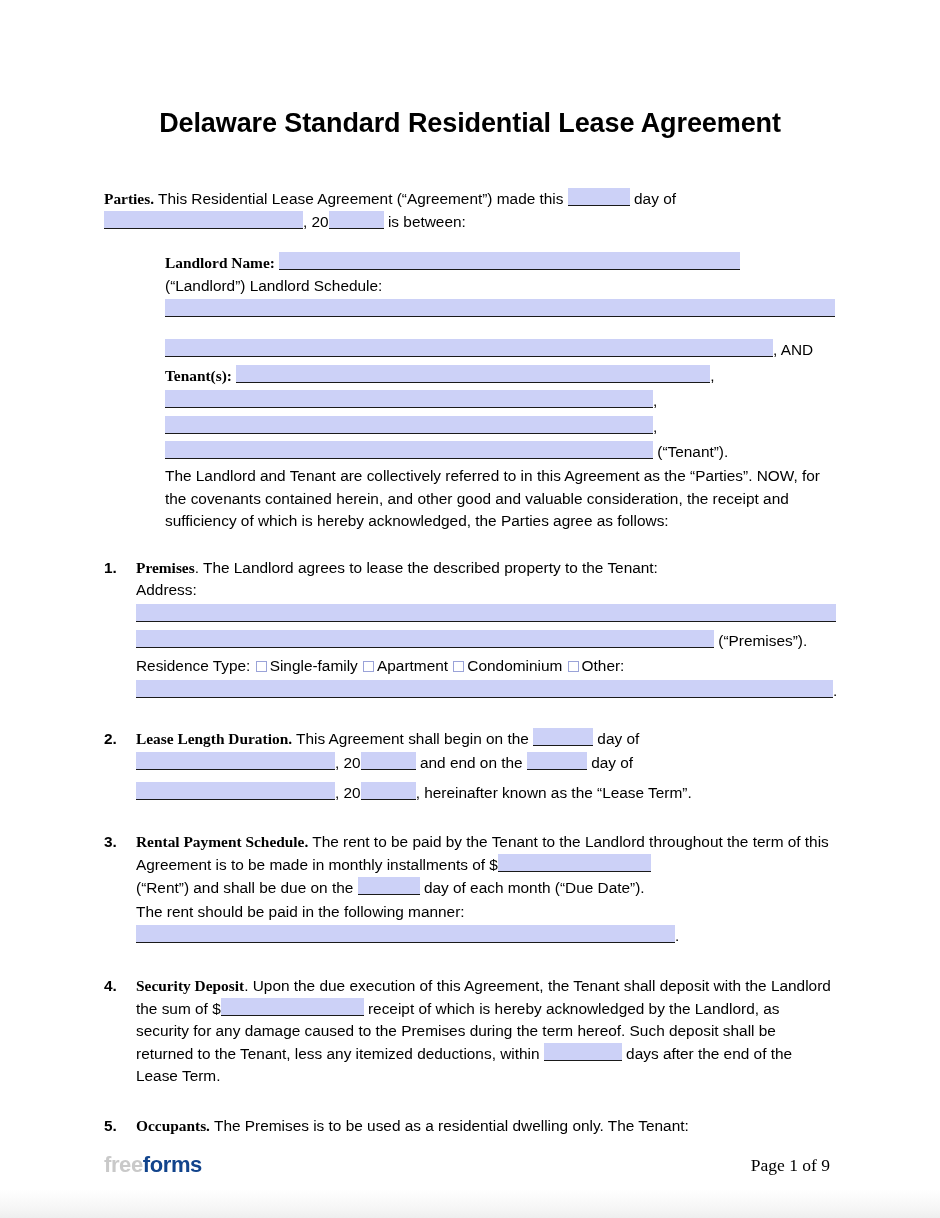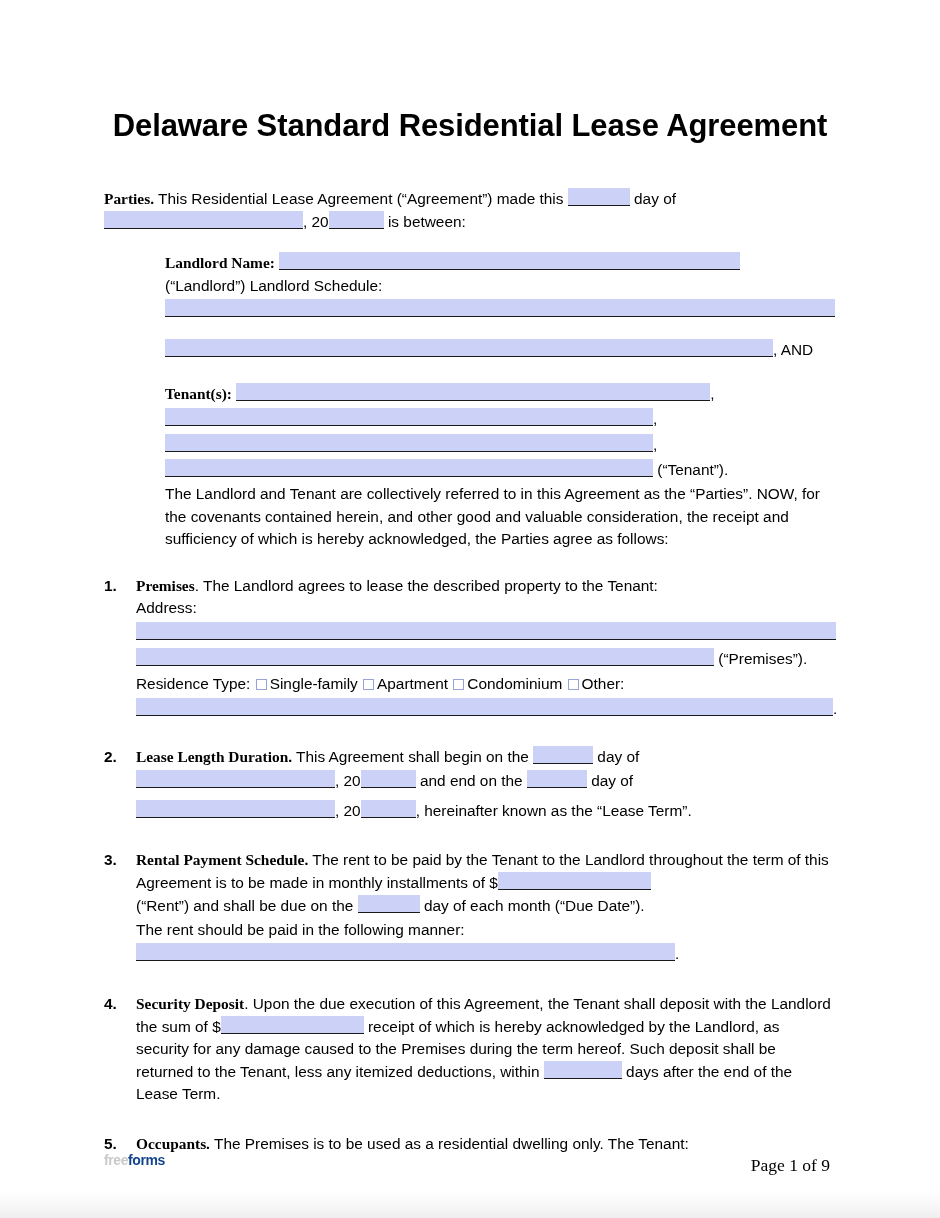--- a/index.html
+++ b/index.html
@@ -27,21 +27,21 @@
     background: linear-gradient(to bottom, rgba(255,255,255,0) 0%, rgba(246,246,246,1) 65%, rgba(238,238,238,1) 100%);
     pointer-events: none;
   }
 
   .doc-title {
     position: absolute;
     top: 108px;
     left: 0;
     width: 940px;
     text-align: center;
-    font-size: 31px;
+    font-size: 27px;
     font-weight: bold;
     letter-spacing: -0.1px;
   }
 
   .content {
     position: absolute;
     left: 104px;
     top: 188px;
     width: 732px;
     font-size: 15.4px;
@@ -98,21 +98,21 @@
     position: absolute;
     left: 104px;
     right: 104px;
     top: 1152px;
     height: 34px;
   }
   .brand {
     position: absolute;
     left: 0;
     top: 0;
-    font-size: 14px;
+    font-size: 22px;
     font-weight: bold;
     letter-spacing: -0.4px;
   }
   .brand .free { color: #c9c9c9; }
   .brand .forms { color: #12448c; }
   .pagenum {
     position: absolute;
     right: 6px;
     top: 3px;
     font-family: "Liberation Serif", serif;
@@ -150,21 +150,21 @@
       <div class="para">(“Landlord”) Landlord Schedule:</div>
 
       <div class="para" style="margin-top:2px">
         <span class="fld" style="width:670px"></span>
       </div>
 
       <div class="para line-row" style="margin-top:17px">
         <span class="fld" style="width:608px"></span><span>, AND</span>
       </div>
 
-      <div class="para line-row" style="margin-top:21px">
+      <div class="para line-row" style="margin-top:3px">
         <span class="bold">Tenant(s):</span>
         <span class="fld" style="width:474px"></span><span>,</span>
       </div>
 
       <div class="para line-row" style="margin-top:3px">
         <span class="fld" style="width:488px"></span><span>,</span>
       </div>
 
       <div class="para line-row" style="margin-top:3px">
         <span class="fld" style="width:488px"></span><span>,</span>

